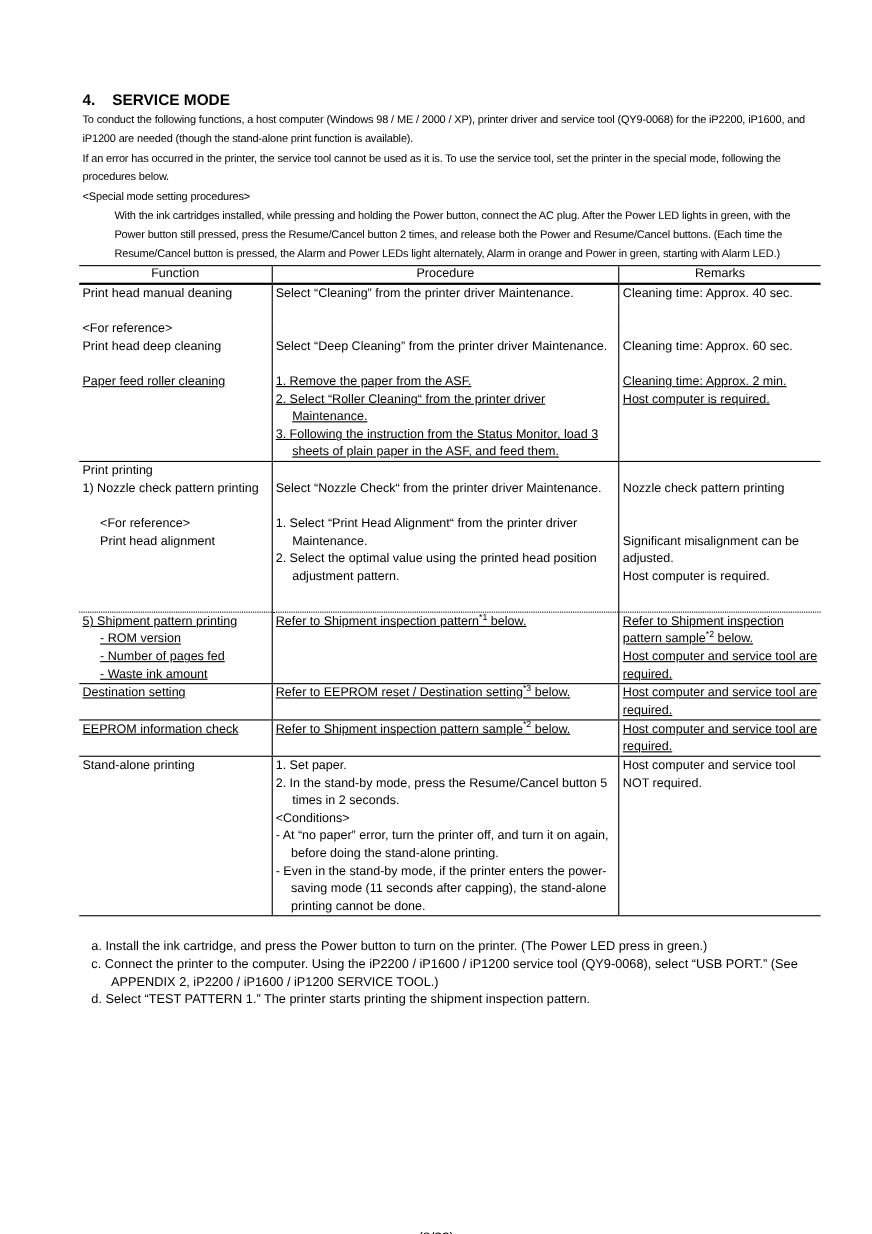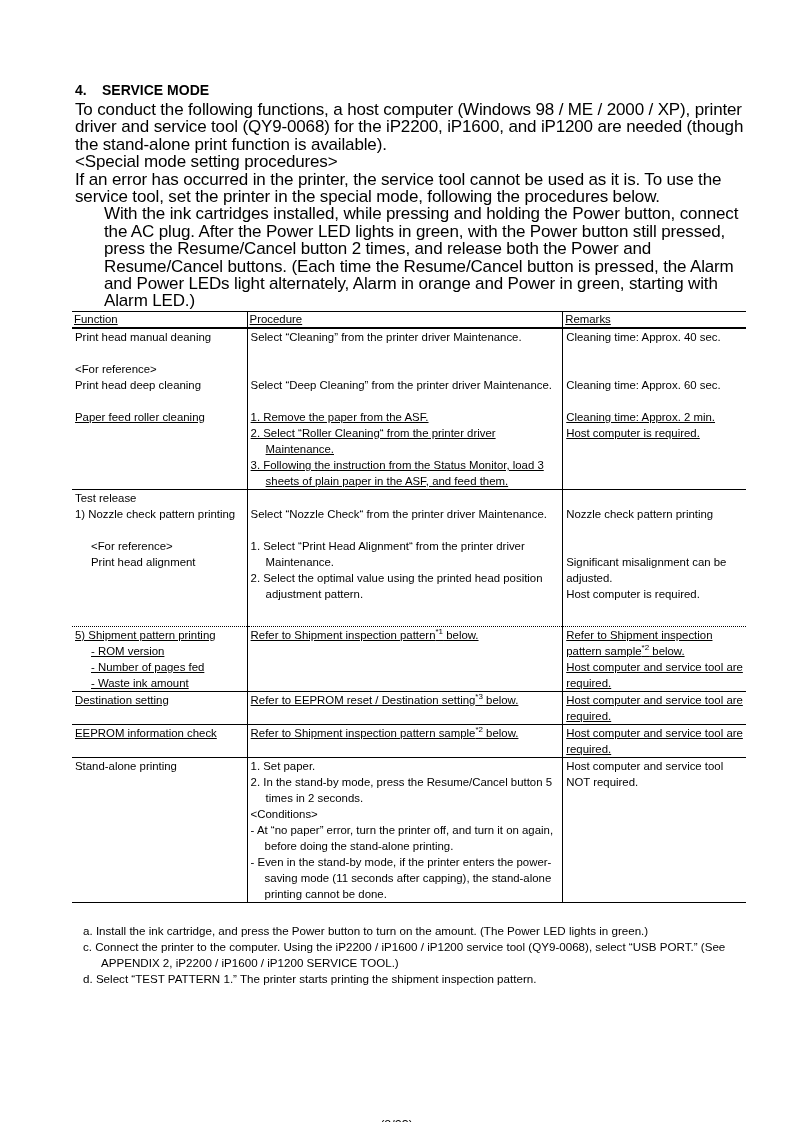--- a/index.html
+++ b/index.html
@@ -1,26 +1,26 @@
 <!DOCTYPE html>
 <html><head>
 <meta charset="utf-8">
 <style>
   html, body { margin: 0; padding: 0; background: #ffffff; }
   body { width: 793px; height: 1122px; position: relative; overflow: hidden;
          font-family: "Liberation Sans", sans-serif; color: #000; }
   .page { position: absolute; left: 75px; top: 82px; width: 672px; }
   .section-title { font-size: 14px; font-weight: bold; margin: 0 0 2px 0; line-height: 17px; }
   .section-title .num { display: inline-block; width: 27px; }
-  .para { font-size: 17px; line-height: 17.4px; margin: 0; letter-spacing: -0.15px; }
+  .para { font-size: 10px; line-height: 17.4px; margin: 0; letter-spacing: -0.15px; }
   .indent { padding-left: 29px; }
   table.svc { border-collapse: collapse; width: 674px; margin-left: -3px; margin-top: 1px;
               font-size: 11.4px; line-height: 16px; table-layout: fixed; }
-  table.svc th { font-weight: normal; text-align: left; border-top: 1.5px solid #000;
-                 border-bottom: 2.5px solid #000; padding: 0 2px; height: 15px; line-height: 15px; text-decoration: underline; }
+  table.svc th { font-weight: normal; text-align: center; border-top: 1.5px solid #000;
+                 border-bottom: 2.5px solid #000; padding: 0 2px; height: 15px; line-height: 15px; }
   table.svc td { vertical-align: top; padding: 0 3px; }
   table.svc th + th, table.svc td + td { border-left: 1px solid #000; }
   table.svc tr.solid td { border-bottom: 1.2px solid #000; text-decoration: underline; }
   table.svc tr.dotted td { border-bottom: 1.5px dotted #000; }
   table.svc tr.last td { border-bottom: 1.5px solid #000; }
   .gap { height: 16px; }
   .ol { margin: 0; padding: 0; list-style: none; }
   .ol li { padding-left: 15px; text-indent: -15px; }
   .sub { padding-left: 16px; }
   .dash li { padding-left: 14px; text-indent: -14px; }
@@ -32,22 +32,22 @@
   .c1 { width: 172px; } .c2 { width: 310px; } .c3 { width: 180px; }
 </style>
 </head>
 <body>
 
 <div class="page">
   <h1 class="section-title">
     <span class="num">4.</span><span>SERVICE MODE</span>
   </h1>
   <p class="para">To conduct the following functions, a host computer (Windows 98 / ME / 2000 / XP), printer driver and service tool (QY9-0068) for the iP2200, iP1600, and iP1200 are needed (though the stand-alone print function is available).</p>
+  <p class="para">If an error has occurred in the printer, the service tool cannot be used as it is. To use the service tool, set the printer in the special mode, following the procedures below.</p>
   <p class="para">&lt;Special mode setting procedures&gt;</p>
-  <p class="para">If an error has occurred in the printer, the service tool cannot be used as it is. To use the service tool, set the printer in the special mode, following the procedures below.</p>
   <p class="para indent">With the ink cartridges installed, while pressing and holding the Power button, connect the AC plug. After the Power LED lights in green, with the Power button still pressed, press the Resume/Cancel button 2 times, and release both the Power and Resume/Cancel buttons. (Each time the Resume/Cancel button is pressed, the Alarm and Power LEDs light alternately, Alarm in orange and Power in green, starting with Alarm LED.)</p>
 
   <table class="svc">
     <colgroup>
         <col class="c1">
         <col class="c2">
         <col class="c3">
       </colgroup>
     <thead>
       <tr>
@@ -97,21 +97,21 @@
           </ul>
         </td>
         <td>
           <div>Cleaning time: Approx. 2 min.</div>
           <div>Host computer is required.</div>
         </td>
       </tr>
 
       <tr class="dotted">
         <td>
-          <div>Test release</div>
+          <div>Print printing</div>
           <div>1) Nozzle check pattern printing</div>
           <div style="height:16px"></div>
           <div class="sub">&lt;For reference&gt;</div>
           <div class="sub">Print head alignment</div>
           <div style="height:56px"></div>
         </td>
         <td>
           <div style="height:16px"></div>
           <div>Select “Nozzle Check“ from the printer driver Maintenance.</div>
           <div style="height:16px"></div>
@@ -164,20 +164,20 @@
             <li>-  Even in the stand-by mode, if the printer enters the power-saving mode (11 seconds after capping), the stand-alone printing cannot be done.</li>
           </ul>
         </td>
         <td>Host computer and service tool NOT required.</td>
       </tr>
     </tbody>
   </table>
 
   <div class="footnote">
     <ul class="fn-list">
-      <li>a.  Install the ink cartridge, and press the Power button to turn on the amount. (The Power LED lights in green.)</li>
+      <li>a.  Install the ink cartridge, and press the Power button to turn on the printer. (The Power LED press in green.)</li>
       <li>c.  Connect the printer to the computer. Using the iP2200 / iP1600 / iP1200 service tool (QY9-0068), select “USB PORT.” (See APPENDIX 2, iP2200 / iP1600 / iP1200 SERVICE TOOL.)</li>
       <li>d.  Select “TEST PATTERN 1.” The printer starts printing the shipment inspection pattern.</li>
     </ul>
   </div>
 </div>
 
 <div class="page-num">(8/23)</div>
 
 </body></html>

